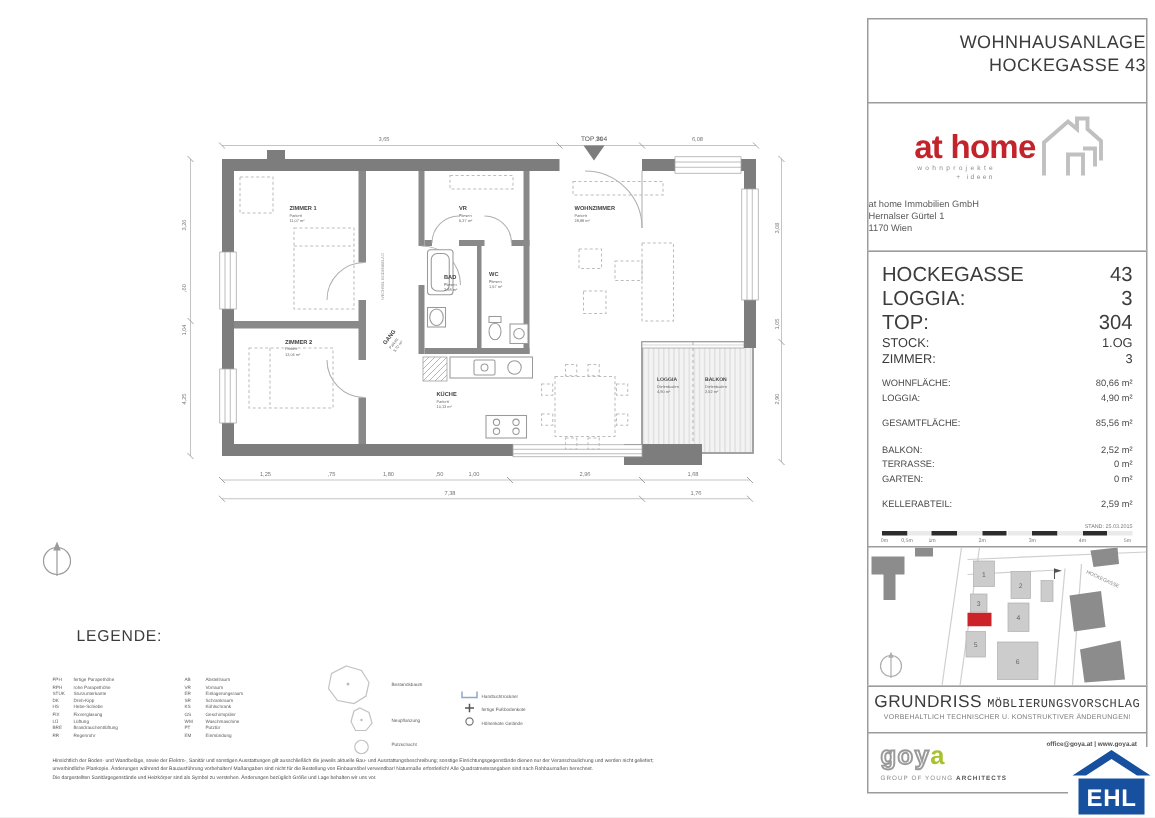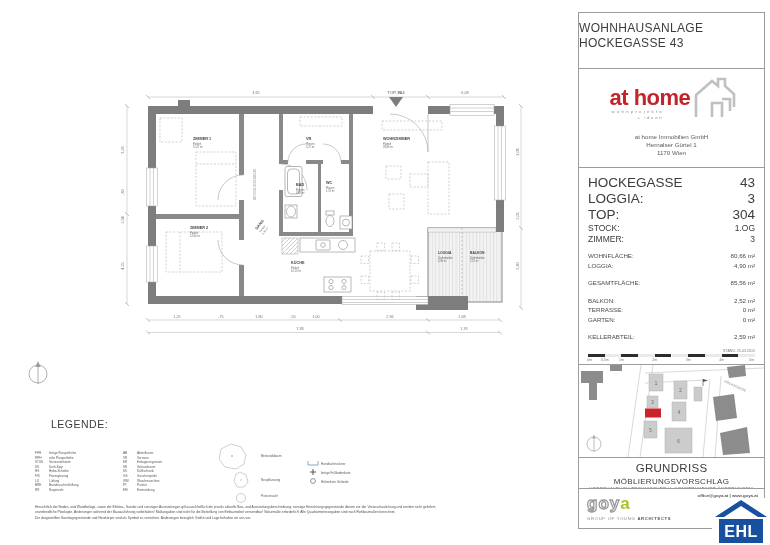--- a/index.html
+++ b/index.html
@@ -3,42 +3,42 @@
 <meta charset="utf-8">
 <style>
   html,body{margin:0;padding:0;background:#e8e8e8;}
   .page{position:relative;width:770px;height:545px;background:#ffffff;
         font-family:"Liberation Sans",sans-serif;overflow:hidden;color:#3a3a3a;}
   .plan-svg{position:absolute;left:0;top:0;width:575px;height:420px;}
   
   .panel{position:absolute;left:578px;top:12px;width:187px;}
   .box{box-sizing:border-box;border:1px solid #9c9c9c;background:#fff;margin-top:-1px;position:relative;}
   .box:first-child{margin-top:0;}
-  .titlebox{height:57px;padding-top:8px;text-align:left;}
+  .titlebox{height:57px;padding-top:8px;text-align:right;}
   .titlebox div{font-size:12px;line-height:15px;letter-spacing:.3px;color:#3c3c3c;}
-  .logobox{height:100px;text-align:center;}
+  .logobox{height:100px;}
   .athome{position:relative;width:128px;height:48px;margin:8px auto 0;}
   .athome .house{position:absolute;right:-6px;top:-4px;}
   .athome .brand{position:absolute;left:2px;top:8px;font-size:22px;font-weight:bold;color:#c3242b;letter-spacing:-0.5px;white-space:nowrap;}
   .athome .tag1{position:absolute;left:4px;top:32px;font-size:4.4px;letter-spacing:2.2px;color:#8e8e8e;}
   .athome .tag2{position:absolute;left:30px;top:38px;font-size:4.4px;letter-spacing:1.6px;color:#8e8e8e;}
   .companyline{font-size:6.2px;line-height:8px;color:#5a5a5a;}
   .unitbox{height:198px;padding:7px 9px 4px;}
   .u-row{display:flex;justify-content:space-between;align-items:baseline;}
   .u-row.big{font-size:13.5px;line-height:16px;color:#3c3c3c;}
   .u-row.mid{font-size:8.5px;line-height:10.5px;}
   .a-row{display:flex;justify-content:space-between;font-size:6.2px;line-height:9.5px;color:#4a4a4a;} .gap7{height:7px;} .gap8{height:8px;}
   .stand{font-size:3.6px;text-align:right;color:#777;margin-top:7px;}
   .scalebar{position:relative;height:12px;margin-top:1px;}
   .scaleseg{position:absolute;top:0;height:3px;}
   .scalelab{position:absolute;top:4px;font-size:3.5px;color:#777;transform:translateX(-50%);}
   .sitebox{height:94px;}
   .gtitlebox{height:32px;text-align:center;padding-top:4px;}
   .gtitle{font-size:11.5px;color:#3c3c3c;letter-spacing:.3px;}
-  .gtitle .sub{font-size:8px;}
+  .gtitle .sub{font-size:8px;font-family:Liberation Mono, monospace;}
   .gnote{font-size:4.6px;color:#7a7a7a;letter-spacing:.2px;margin-top:1px;}
   .logosbox{height:41px;}
   .goya{position:absolute;left:8px;top:4px;}
   .goya .word{font-size:17px;font-weight:bold;letter-spacing:1px;line-height:22px;}
   .goya .g1{color:#ffffff;-webkit-text-stroke:1.3px #9a9a9a;}
   .goya .g2{color:#a6c32c;}
   .goya .sub{font-size:4.2px;letter-spacing:.7px;color:#8a8a8a;margin-top:1px;}
   .goya .sub b{color:#555;}
   .gcontact{position:absolute;right:6px;top:4px;text-align:right;font-size:4.3px;line-height:5.8px;color:#555;}
   .gcontact .c1{font-weight:bold;}

